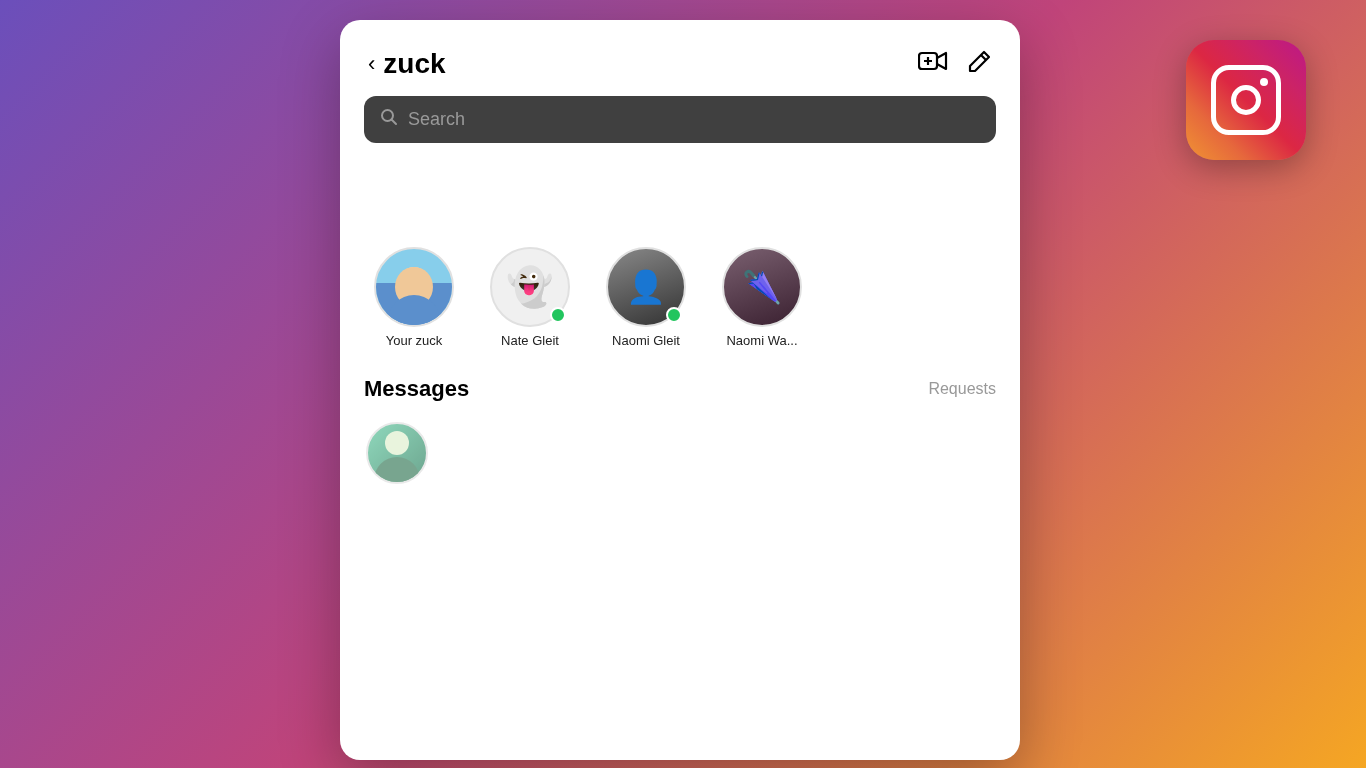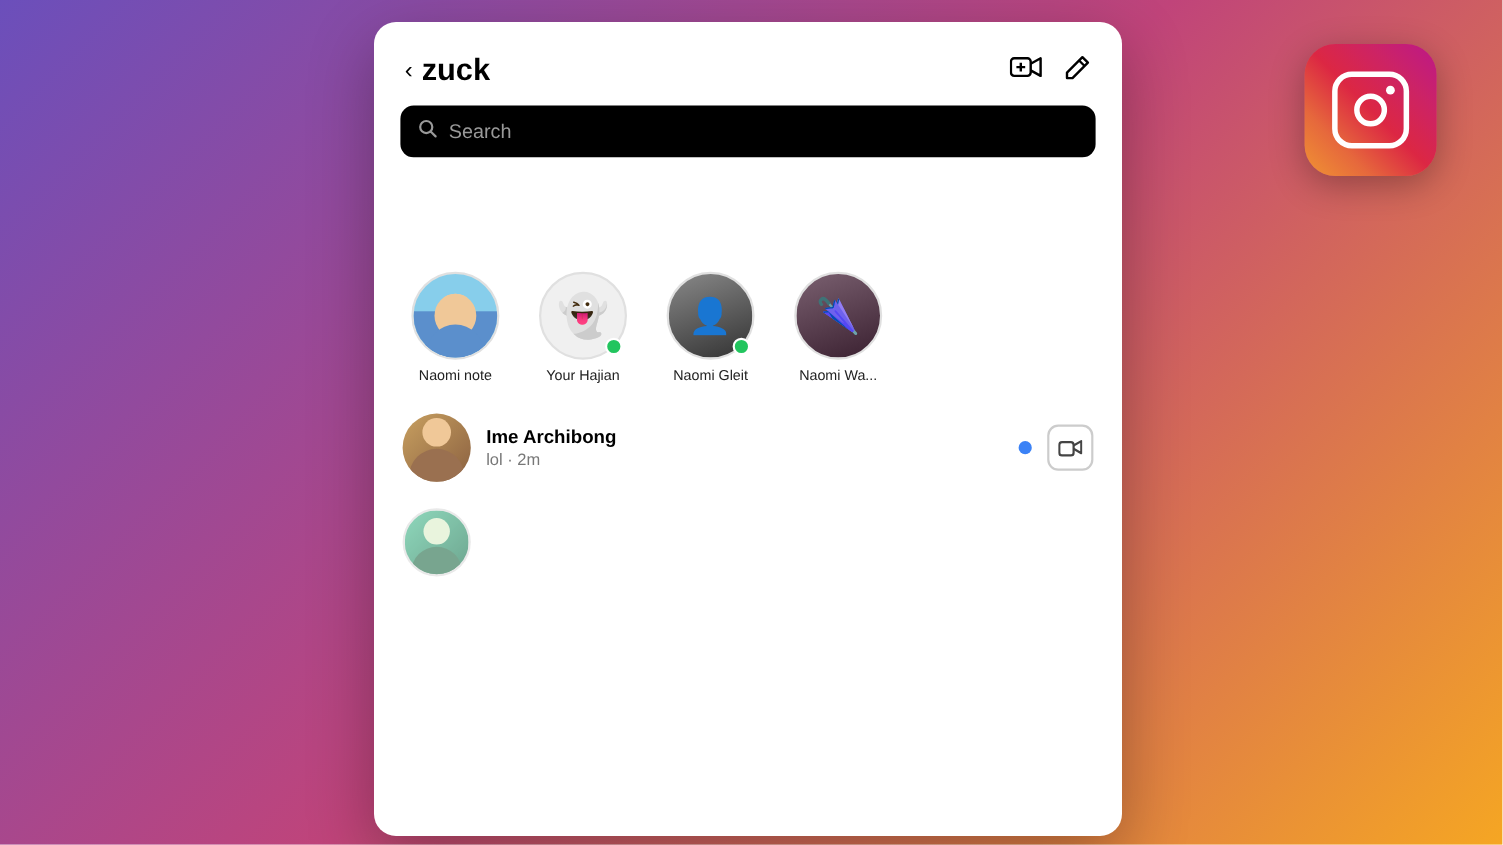--- a/index.html
+++ b/index.html
@@ -106,21 +106,21 @@
 
     .header-icon {
       font-size: 26px;
       color: #000;
       cursor: pointer;
       line-height: 1;
     }
 
     .search-bar {
       margin: 0 24px 16px 24px;
-      background: #000000;
+      background: #404040;
       border-radius: 12px;
       display: flex;
       align-items: center;
       padding: 12px 16px;
       gap: 10px;
     }
 
     .search-icon-svg {
       color: #999;
       font-size: 18px;
@@ -363,31 +363,31 @@
       <div class="note-item" style="position:relative;">
         <div style="position:relative; width:80px;">
 
           <div class="note-avatar zuck-face" style="width:80px;height:80px;border-radius:50%;overflow:hidden;background:#87CEEB;border:2.5px solid #e0e0e0;position:relative;">
 
             <div style="position:absolute;bottom:0;left:0;right:0;height:55%;background:#5b8fcc;border-radius:0;"></div>
             <div style="position:absolute;bottom:18px;left:50%;transform:translateX(-50%);width:38px;height:40px;background:#f0c898;border-radius:50%;z-index:2;"></div>
             <div style="position:absolute;bottom:0;left:50%;transform:translateX(-50%);width:52px;height:30px;background:#5b8fcc;border-radius:30px 30px 0 0;z-index:3;"></div>
           </div>
         </div>
-        <span class="note-label">Naomi note</span>
+        <span class="note-label">Your zuck</span>
       </div>
 
       <div class="note-item" style="position:relative;">
         <div style="position:relative; width:80px;">
           <div class="note-avatar avatar-ghost" style="width:80px;height:80px;border-radius:50%;overflow:hidden;background:#f0f0f0;border:2.5px solid #e0e0e0;display:flex;align-items:center;justify-content:center;font-size:38px;">
             👻
           </div>
           <div class="online-dot"></div>
         </div>
-        <span class="note-label">Your Hajian</span>
+        <span class="note-label">Nate Gleit</span>
       </div>
 
       <div class="note-item" style="position:relative;">
         <div style="position:relative; width:80px;">
 
           <div class="note-avatar" style="width:80px;height:80px;border-radius:50%;overflow:hidden;background:linear-gradient(160deg,#888 0%,#333 100%);border:2.5px solid #e0e0e0;display:flex;align-items:center;justify-content:center;font-size:32px;color:#999;">
             👤
           </div>
           <div class="online-dot"></div>
         </div>
@@ -399,45 +399,27 @@
           <div class="note-avatar" style="width:80px;height:80px;border-radius:50%;overflow:hidden;background:linear-gradient(160deg,#7a6070 0%,#3a2030 100%);border:2.5px solid #e0e0e0;display:flex;align-items:center;justify-content:center;font-size:32px;color:#aaa;">
             🌂
           </div>
         </div>
         <span class="note-label">Naomi Wa...</span>
       </div>
 
     </div>
   </div>
 
+  <div class="section-header">
+    <span class="messages-title">Messages</span>
+    <span class="requests-link">Requests</span>
+  </div>
 
   <div class="message-list">
 
-    <div class="message-item">
-      <div class="msg-avatar" style="background:linear-gradient(135deg,#c8a060 0%,#8a6040 100%);display:flex;align-items:flex-end;justify-content:center;overflow:hidden;">
-
-        <div style="display:flex;flex-direction:column;align-items:center;padding-bottom:0;">
-          <div style="width:26px;height:26px;background:#f0c898;border-radius:50%;margin-bottom:2px;margin-top:8px;"></div>
-          <div style="width:50px;height:30px;background:#9a7050;border-radius:25px 25px 0 0;"></div>
-        </div>
-      </div>
-      <div class="msg-info">
-        <div class="msg-name">Ime Archibong</div>
-        <div class="msg-preview">lol · 2m</div>
-      </div>
-      <div class="msg-actions">
-        <div class="unread-dot"></div>
-        <div class="camera-icon">
-          <svg width="22" height="18" viewBox="0 0 22 18" fill="none">
-            <rect x="1" y="4" width="13" height="12" rx="2.5" stroke="#444" stroke-width="2" fill="none"></rect>
-            <polyline points="14,7 21,3 21,14 14,10" stroke="#444" stroke-width="2" fill="none" stroke-linejoin="round"></polyline>
-          </svg>
-        </div>
-      </div>
-    </div>
 
     <div class="message-item" style="opacity:0.7;">
       <div class="msg-avatar-partial" style="background:linear-gradient(135deg,#60c8a0 0%,#308060 100%);">
         <div style="display:flex;flex-direction:column;align-items:center;">
           <div style="width:24px;height:24px;background:#e0f0d0;border-radius:50%;margin-bottom:2px;margin-top:8px;"></div>
           <div style="width:46px;height:26px;background:#408060;border-radius:23px 23px 0 0;"></div>
         </div>
       </div>
     </div>
 

